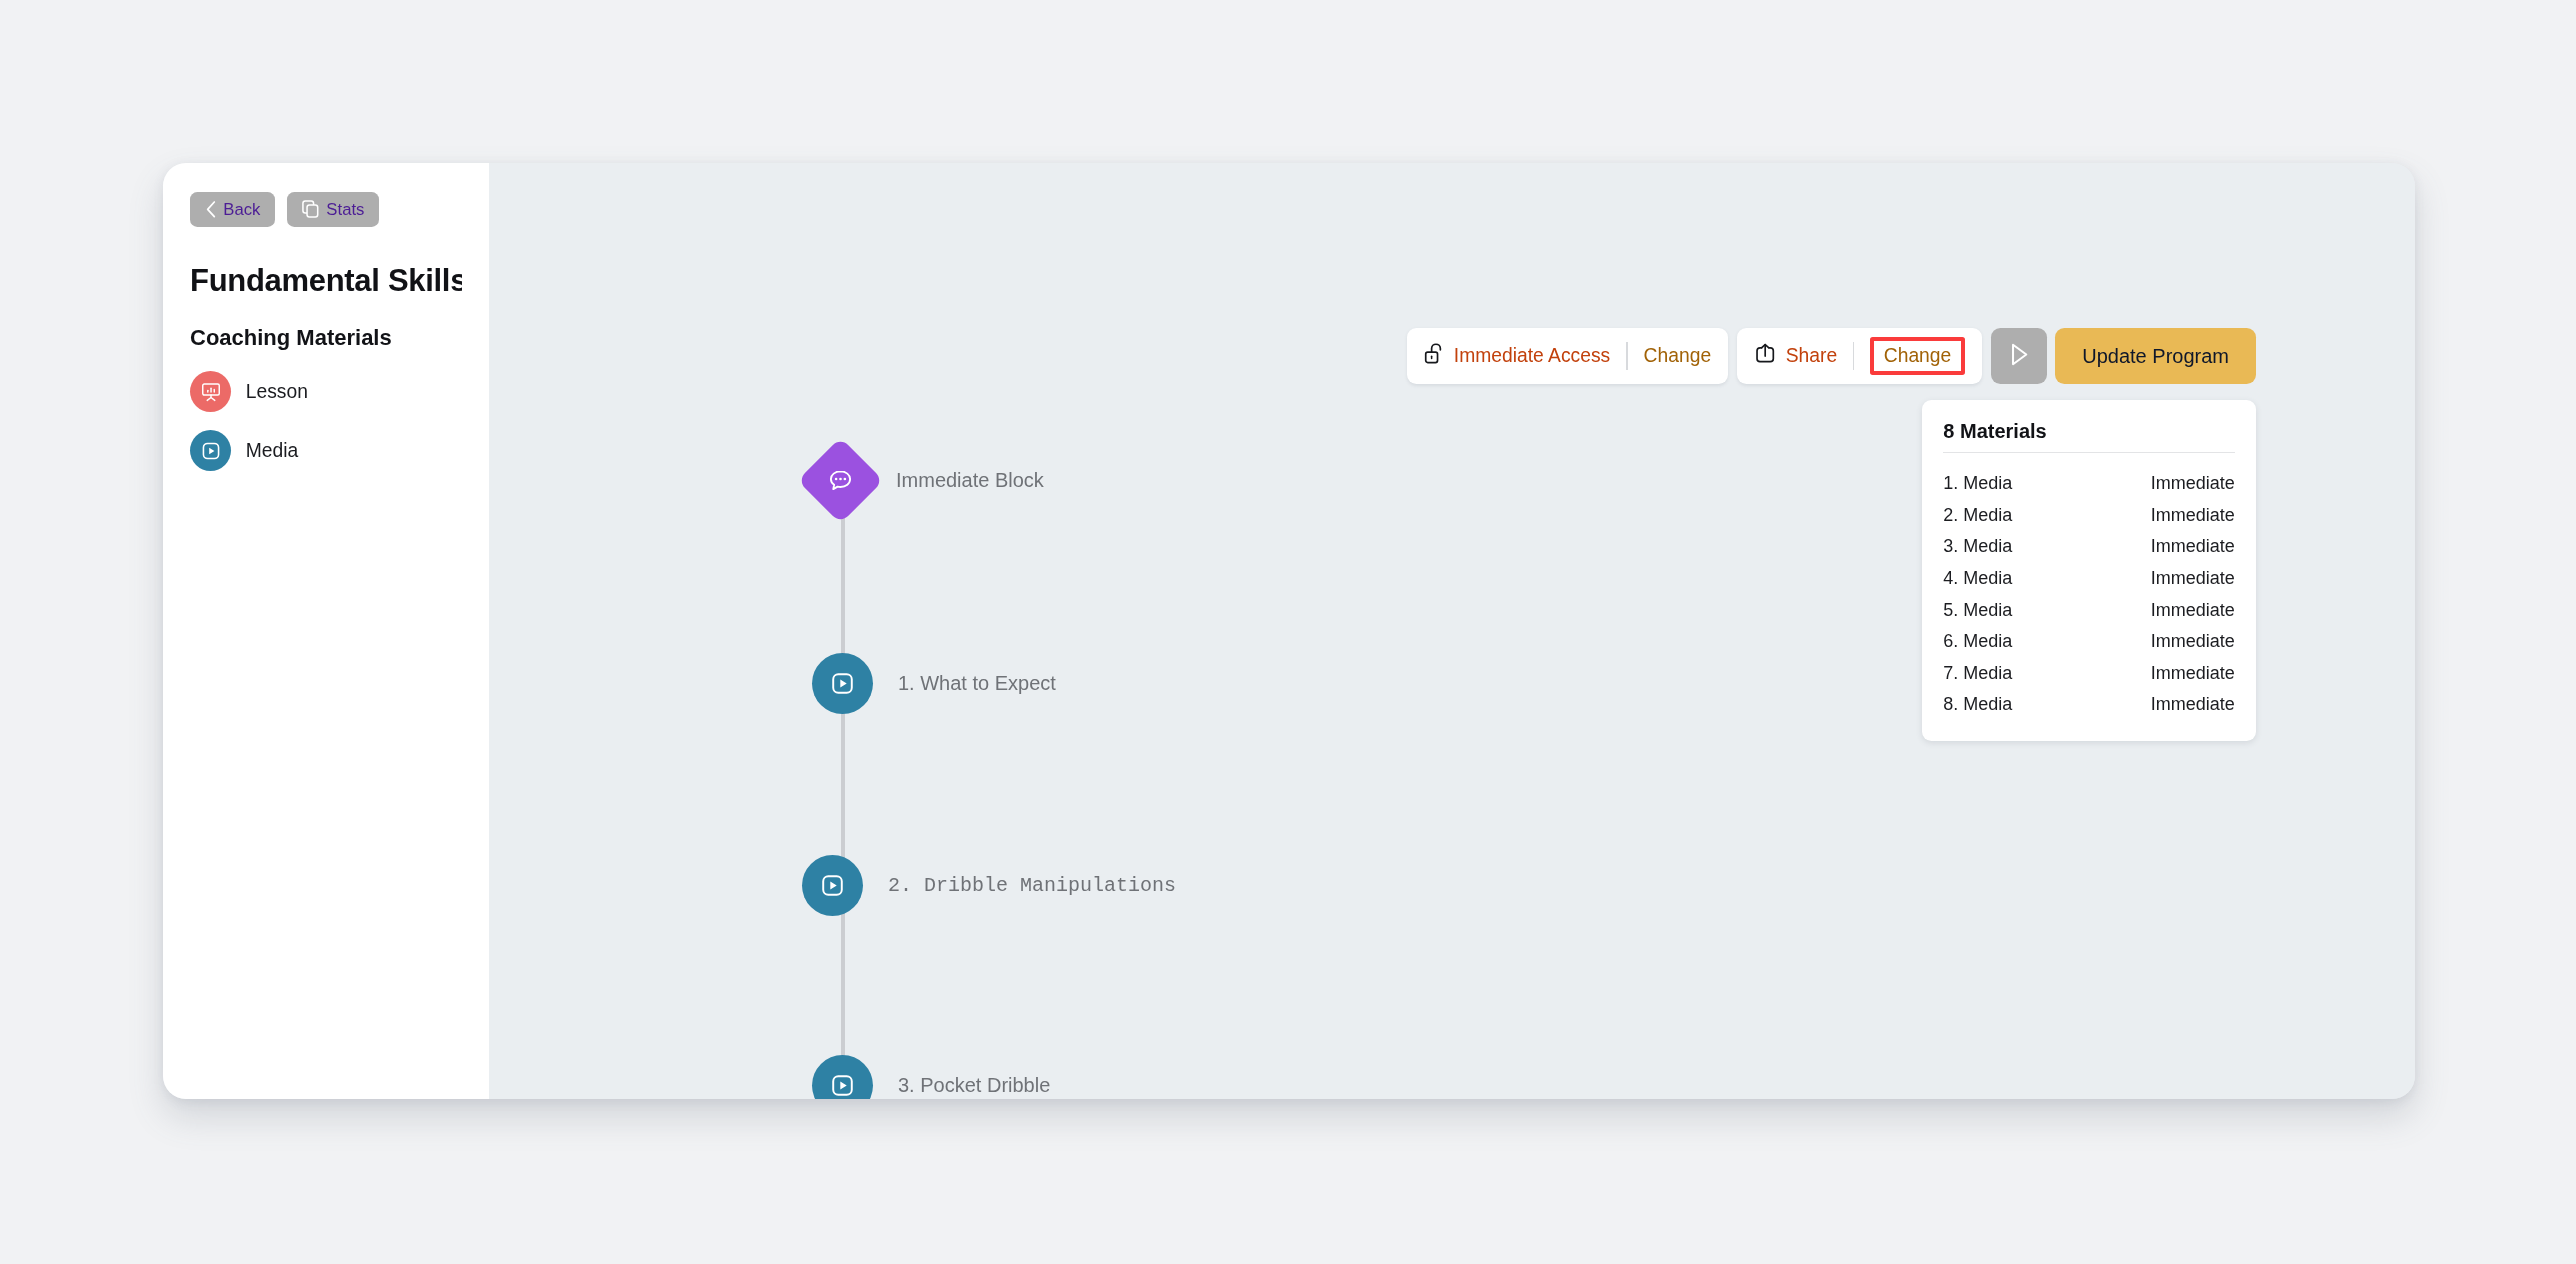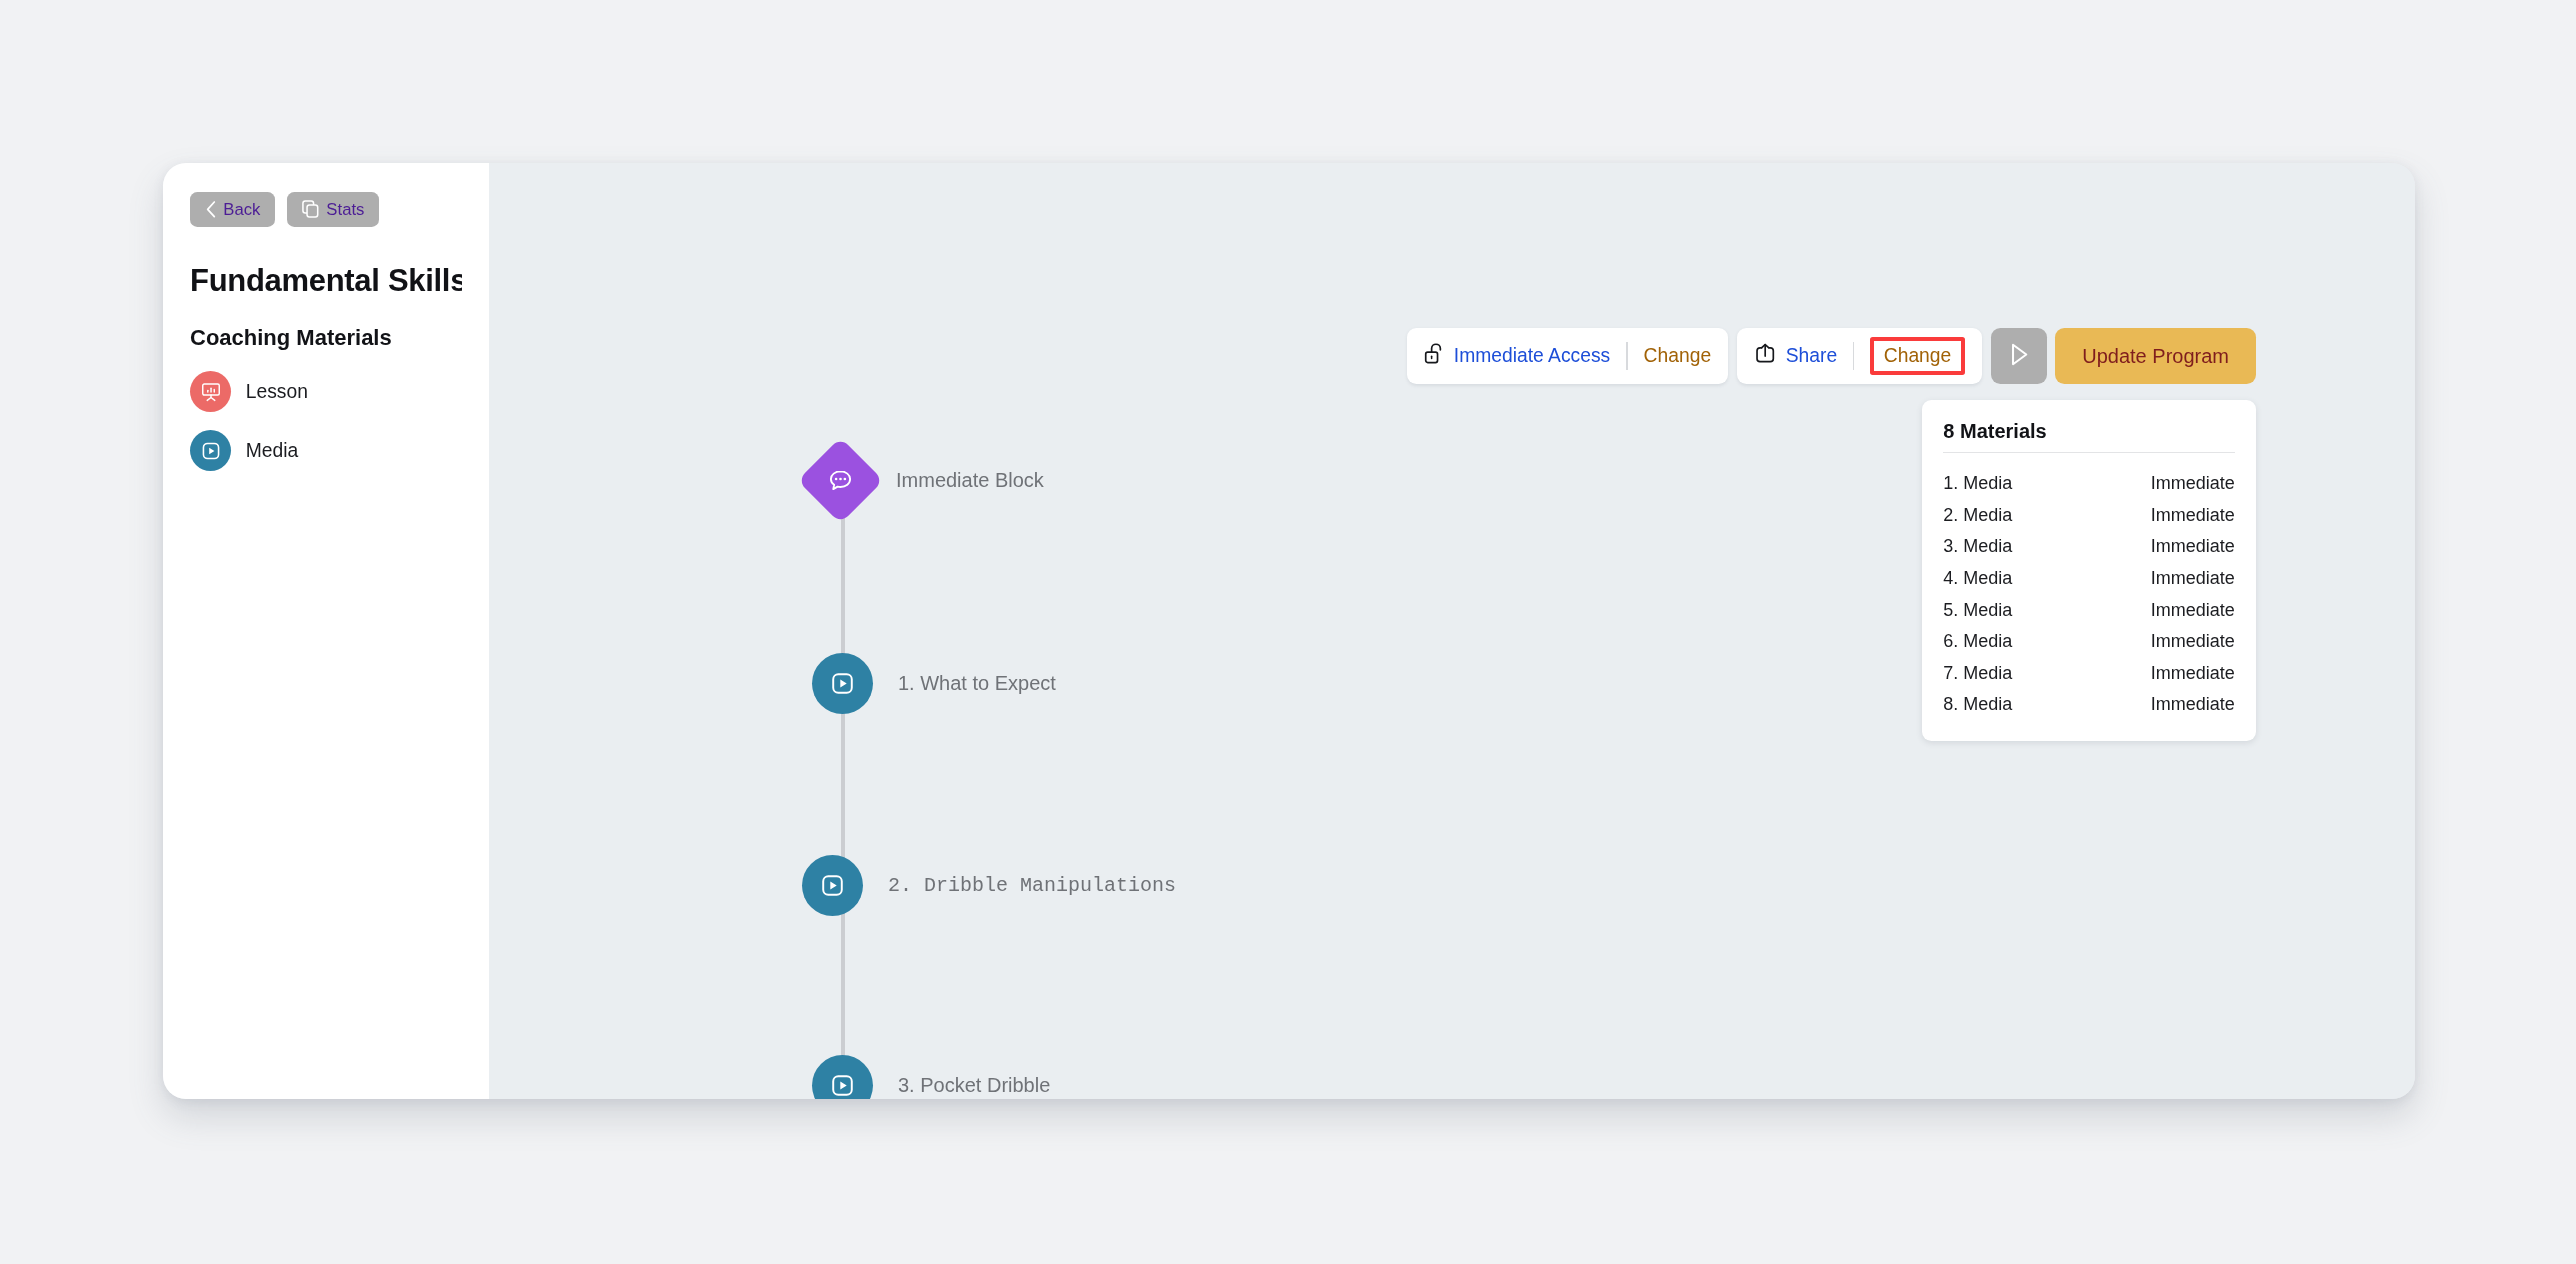--- a/index.html
+++ b/index.html
@@ -187,21 +187,21 @@
     align-items: center;
     padding: 0 17.3px;
     box-shadow: 0 1.3px 3.3px rgba(60,70,85,0.10);
   }
 
   .tb-item {
     display: flex;
     align-items: center;
     gap: 10px;
     font-size: 19.3px;
-    color: #1d4ed8;
+    color: #c2410c;
     white-space: nowrap;
     cursor: pointer;
   }
 
   .tb-sep {
     width: 1.3px;
     height: 28px;
     background: #d8dadd;
     margin: 0 16px;
   }
@@ -229,21 +229,21 @@
     background: #aeaeae;
     border: none;
     border-radius: 9.3px;
     display: flex; align-items: center; justify-content: center;
     cursor: pointer;
     flex: 0 0 auto;
   }
 
   .update-btn {
     background: #e9b955;
-    color: #7f1d1d;
+    color: #0f172a;
     border: none;
     border-radius: 9.3px;
     height: 56px;
     padding: 0 27px;
     font-family: "Liberation Sans", sans-serif;
     font-size: 20px;
     cursor: pointer;
     white-space: nowrap;
   }
 

